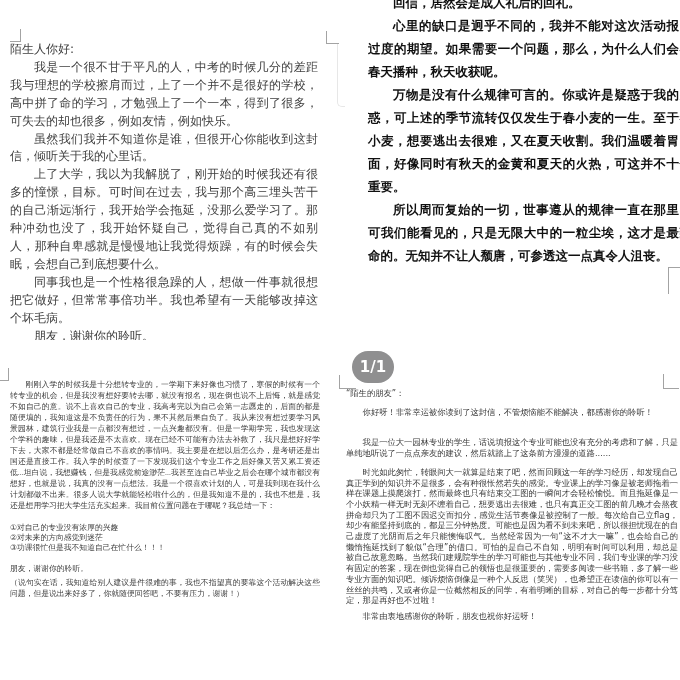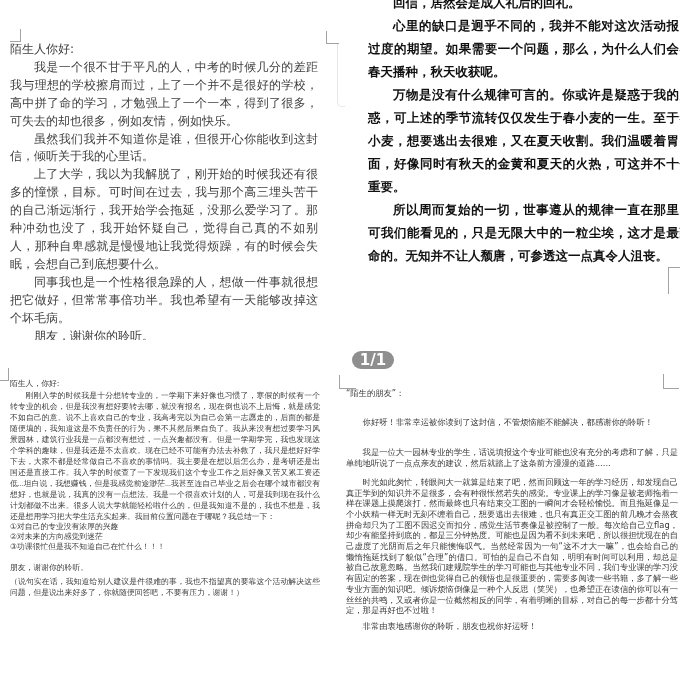--- a/index.html
+++ b/index.html
@@ -12,31 +12,31 @@
   .page-br{left:340px;top:340px;}
 
   .txt{position:absolute;text-align:justify;word-break:break-all;}
   .txt p{margin:0;text-indent:2em;}
   .txt p.flush{text-indent:0;}
 
   .tl-text{left:10px;top:41px;width:308px;font-size:12px;line-height:17.9px;color:#3e3e3e;}
   .tr-text{left:12px;top:-9px;width:324px;font-size:12.5px;font-weight:700;line-height:23px;color:#101010;}
   .bl-text{left:10px;top:38px;width:310px;font-size:7.8px;line-height:11px;color:#3c3c3c;}
   .bl-text .list-item{text-indent:0;line-height:9.8px;}
-  .bl-text .list-start{margin-top:0;}
+  .bl-text .list-start{margin-top:12px;}
   .bl-text .closing{margin-top:11px;}
   .bl-text .postscript{margin-top:3px;font-family:Liberation Serif, serif;}
   .bl-text .p1{margin-top:1px;font-family:Liberation Serif, serif;}
   .br-text{left:6px;top:48px;width:332px;font-size:8.3px;line-height:10.7px;color:#383838;}
-  .br-text .title{margin-bottom:18px;}
+  .br-text .title{margin-bottom:8px;}
   .br-text .p1{margin-bottom:20px;}
   .br-text .p2{margin-bottom:8px;}
   .br-text .p3{margin-bottom:5px;}
 
-  .badge{position:absolute;left:352px;top:351px;width:42px;height:18px;border-radius:16px;
+  .badge{position:absolute;left:352px;top:351px;width:42px;height:32px;border-radius:16px;
          background:#8f8f90;color:#ffffff;font-size:15px;font-weight:700;
          display:flex;align-items:center;justify-content:center;z-index:5;}
 
   .mark{position:absolute;z-index:3;}
   .mark-dl{border-right:1px solid #a3a3a3;border-bottom:1px solid #a3a3a3;} 
   .mark-dr{border-left:1px solid #a3a3a3;border-bottom:1px solid #a3a3a3;}  
   .mark-ur{border-left:1px solid #a3a3a3;border-top:1px solid #a3a3a3;}     
   .mark-light{border-left:1px solid #e7e7e7;border-bottom:1px solid #e7e7e7;border-bottom-left-radius:5px;}
 </style>
 </head>
@@ -59,21 +59,20 @@
     <div class="txt tr-text">
       <p>回信，居然会是成人礼后的回礼。</p>
       <p>心里的缺口是迥乎不同的，我并不能对这次活动报以过度的期望。如果需要一个问题，那么，为什么人们会在春天播种，秋天收获呢。</p>
       <p>万物是没有什么规律可言的。你或许是疑惑于我的疑惑，可上述的季节流转仅仅发生于春小麦的一生。至于冬小麦，想要逃出去很难，又在夏天收割。我们温暖着胃的面，好像同时有秋天的金黄和夏天的火热，可这并不十分重要。</p>
       <p>所以周而复始的一切，世事遵从的规律一直在那里，可我们能看见的，只是无限大中的一粒尘埃，这才是最致命的。无知并不让人颓唐，可参透这一点真令人沮丧。</p>
     </div>
   </div>
 
   <div class="page page-bl">
     <div class="txt bl-text">
-      <p class="flush">陌生人，你好:</p>
       <p class="p1">刚刚入学的时候我是十分想转专业的，一学期下来好像也习惯了，寒假的时候有一个转专业的机会，但是我没有想好要转去哪，就没有报名，现在倒也说不上后悔，就是感觉不如自己的意。说不上喜欢自己的专业，我高考完以为自己会第一志愿走的，后面的都是随便填的，我知道这是不负责任的行为，果不其然后果自负了。我从来没有想过要学习风景园林，建筑行业我是一点都没有想过，一点兴趣都没有。但是一学期学完，我也发现这个学科的趣味，但是我还是不太喜欢。现在已经不可能有办法去补救了，我只是想好好学下去，大家不都是经常做自己不喜欢的事情吗。我主要是在想以后怎么办，是考研还是出国还是直接工作。我入学的时候查了一下发现我们这个专业工作之后好像又苦又累工资还低...坦白说，我想赚钱，但是我感觉前途渺茫...我甚至连自己毕业之后会在哪个城市都没有想好，也就是说，我真的没有一点想法。我是一个很喜欢计划的人，可是我到现在我什么计划都做不出来。很多人说大学就能轻松啦什么的，但是我知道不是的，我也不想是，我还是想用学习把大学生活充实起来。我目前位置问题在于哪呢？我总结一下：</p>
       <p class="list-item list-start">①对自己的专业没有浓厚的兴趣</p>
       <p class="list-item">②对未来的方向感觉到迷茫</p>
       <p class="list-item">③功课很忙但是我不知道自己在忙什么！！！</p>
       <p class="flush closing">朋友，谢谢你的聆听。</p>
       <p class="flush postscript">（说句实在话，我知道给别人建议是件很难的事，我也不指望真的要靠这个活动解决这些问题，但是说出来好多了，你就随便回答吧，不要有压力，谢谢！）</p>
     </div>
   </div>
 
   <div class="page page-br">

